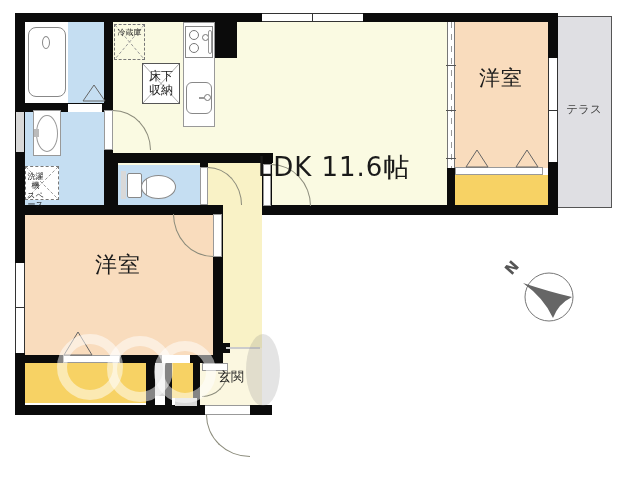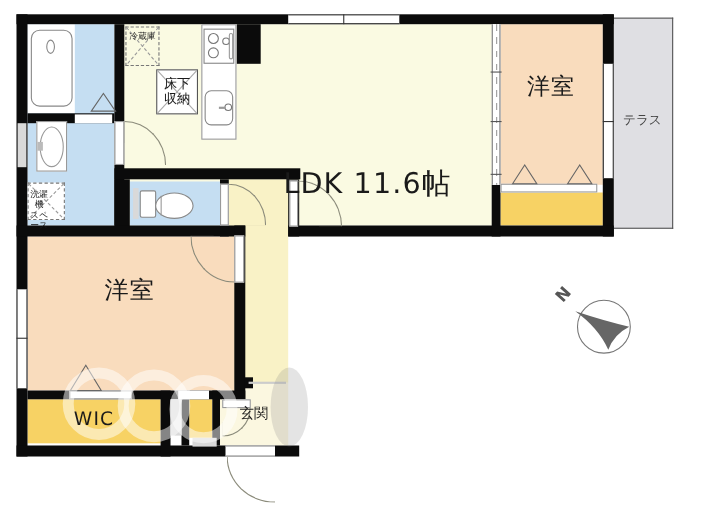--- a/index.html
+++ b/index.html
@@ -190,17 +190,16 @@
   <div class="lbl" style="left:234px;top:108px;width:200px;font-size:26px;margin-top:44px;">LDK 11.6帖</div>
 
   <div class="lbl" style="left:455px;top:66px;width:92px;font-size:21px;">
     <span class="ln">洋室</span>
   </div>
 
   <div class="lbl" style="left:50px;top:252px;width:136px;font-size:22px;">
     <span class="ln">洋室</span>
   </div>
 
-  <div class="lbl" style="left:25px;top:371px;width:121px;font-size:17px;">WIC</div>
   <div class="lbl" style="left:205px;top:369px;width:52px;font-size:13px;letter-spacing:0;">玄関</div>
   <div class="lbl" style="left:558px;top:103px;width:52px;font-size:11.5px;color:#444;letter-spacing:0;">テラス</div>
 
 </div>
 
 </body></html>

